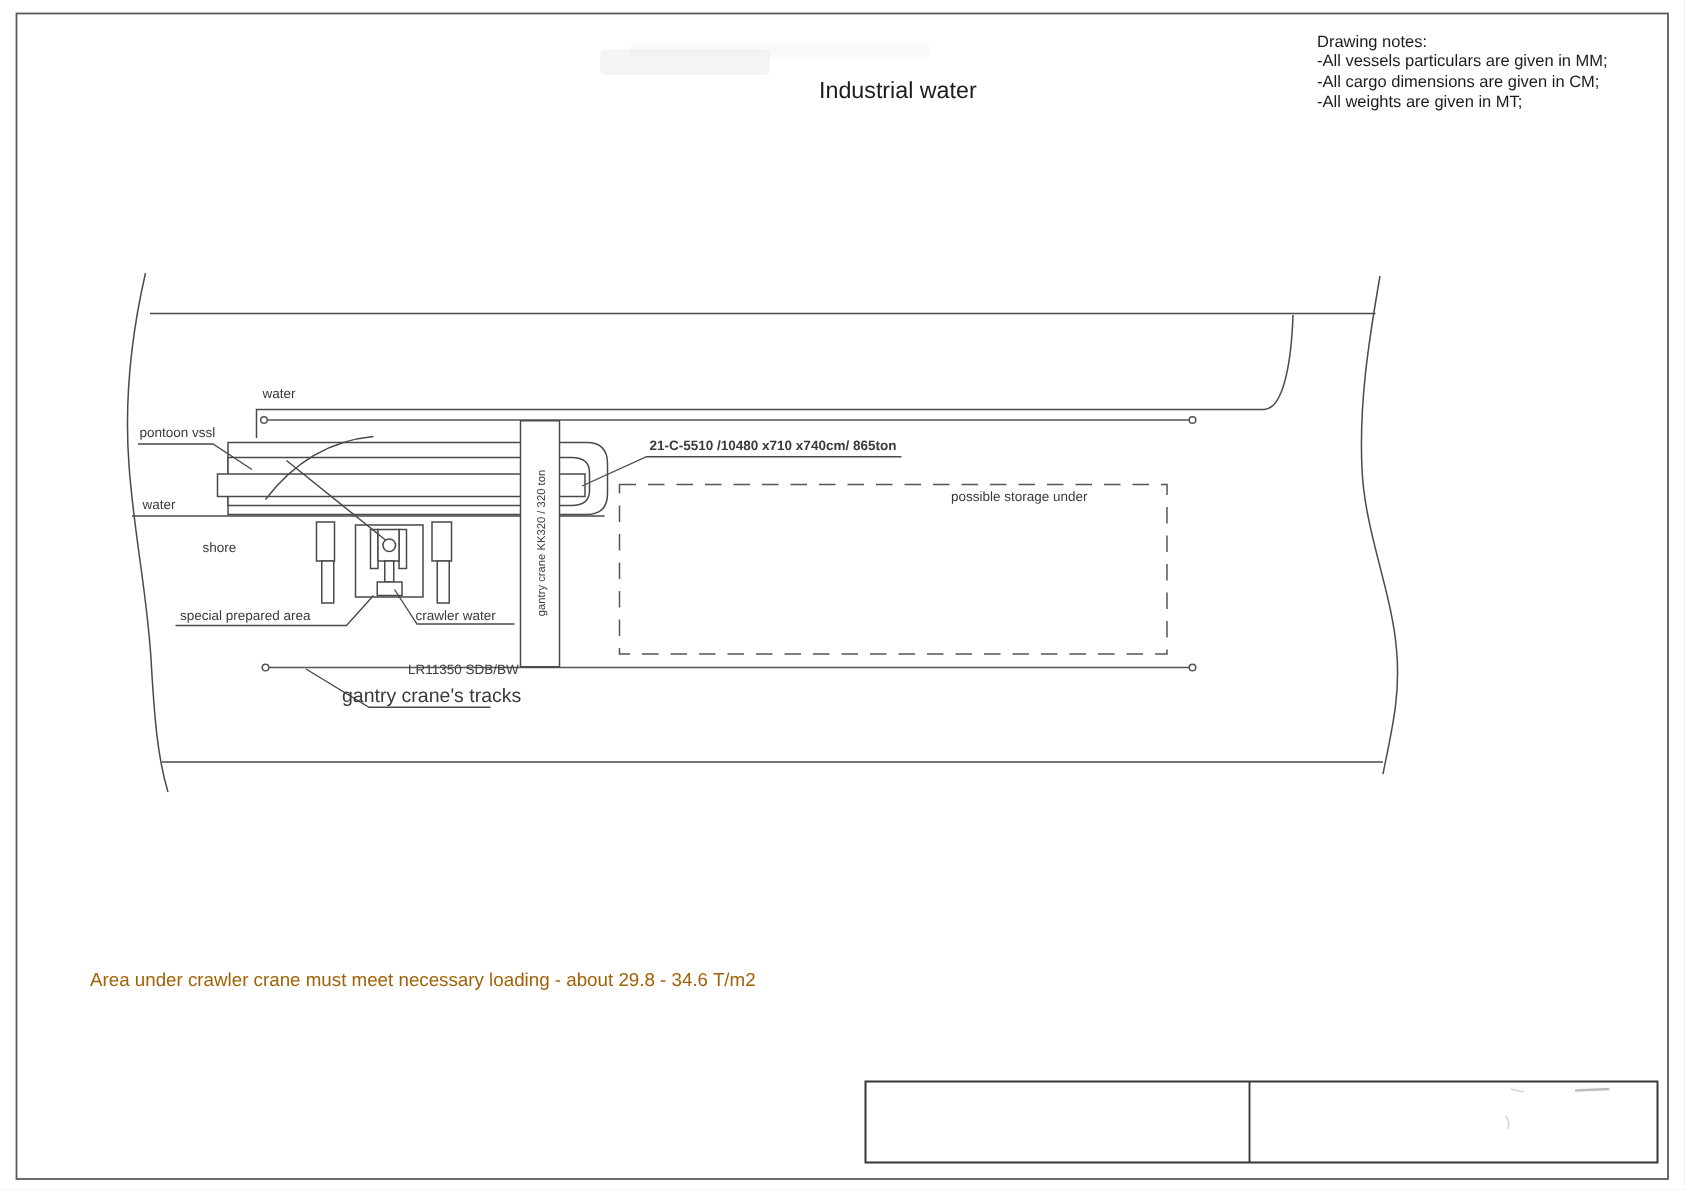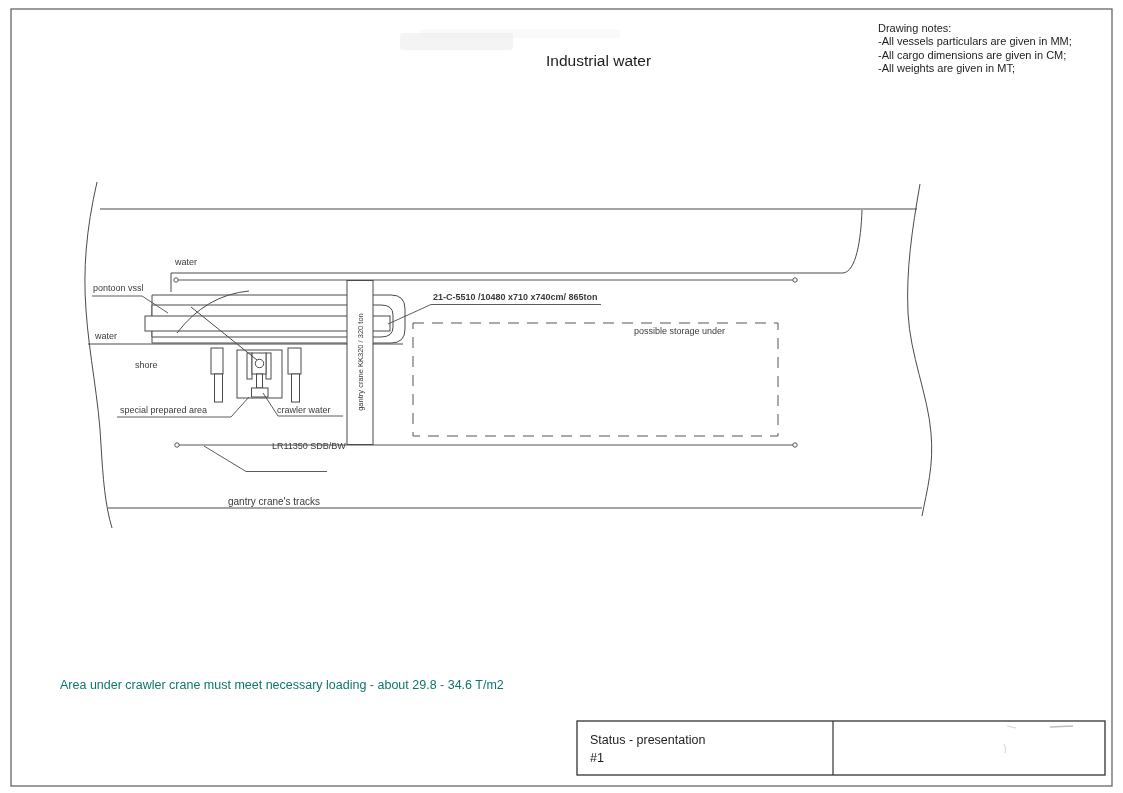--- a/index.html
+++ b/index.html
@@ -8,22 +8,22 @@
     width:1123px;height:793px;
     background:#ffffff;
     font-family:"Liberation Sans","DejaVu Sans",sans-serif;
     color:#222;
     overflow:hidden;
   }
   .abs{position:absolute;white-space:nowrap;}
   .title{font-size:15.5px;color:#1c1c1c;}
   .notes{font-size:11px;line-height:13.4px;color:#1c1c1c;}
   .lbl{font-size:9px;color:#3a3a3a;}
-  .lbl-sm{font-size:10px;color:#3a3a3a;margin-top:40px;}
-  .footnote{font-size:12.5px;color:#0f766e;margin-top:32px;}
+  .lbl-sm{font-size:13px;color:#3a3a3a;}
+  .footnote{font-size:12.5px;color:#a16207;}
   .status{font-size:12.5px;line-height:18px;color:#1c1c1c;}
   .vtext{
     width:108px;height:12px;
     text-align:center;
     font-size:7.5px;color:#3a3a3a;
     transform:rotate(-90deg);
     transform-origin:center center;
   }
   svg{position:absolute;left:0;top:0;}
 </style>
@@ -126,18 +126,14 @@
   <div class="abs lbl" style="left:634px;top:326px;">possible storage under</div>
   <div class="abs lbl" style="left:120px;top:405px;">special prepared area</div>
   <div class="abs lbl" style="left:277px;top:405px;">crawler water</div>
   <div class="abs lbl" style="left:272px;top:418px;margin-top:23px;">LR11350 SDB/BW</div>
   <div class="abs lbl-sm" style="left:228px;top:456px;">gantry crane's tracks</div>
 
   <div class="abs vtext" style="left:308px;top:356px;">gantry crane KK320 / 320 ton</div>
 
   <div class="abs footnote" style="left:60px;top:646px;">Area under crawler crane must meet necessary loading - about 29.8 - 34.6 T/m2</div>
 
-  <div class="abs status" style="left:590px;top:731px;">
-    <div>Status - presentation</div>
-    <div>#1</div>
-  </div>
 
 </div>
 
 </body></html>

